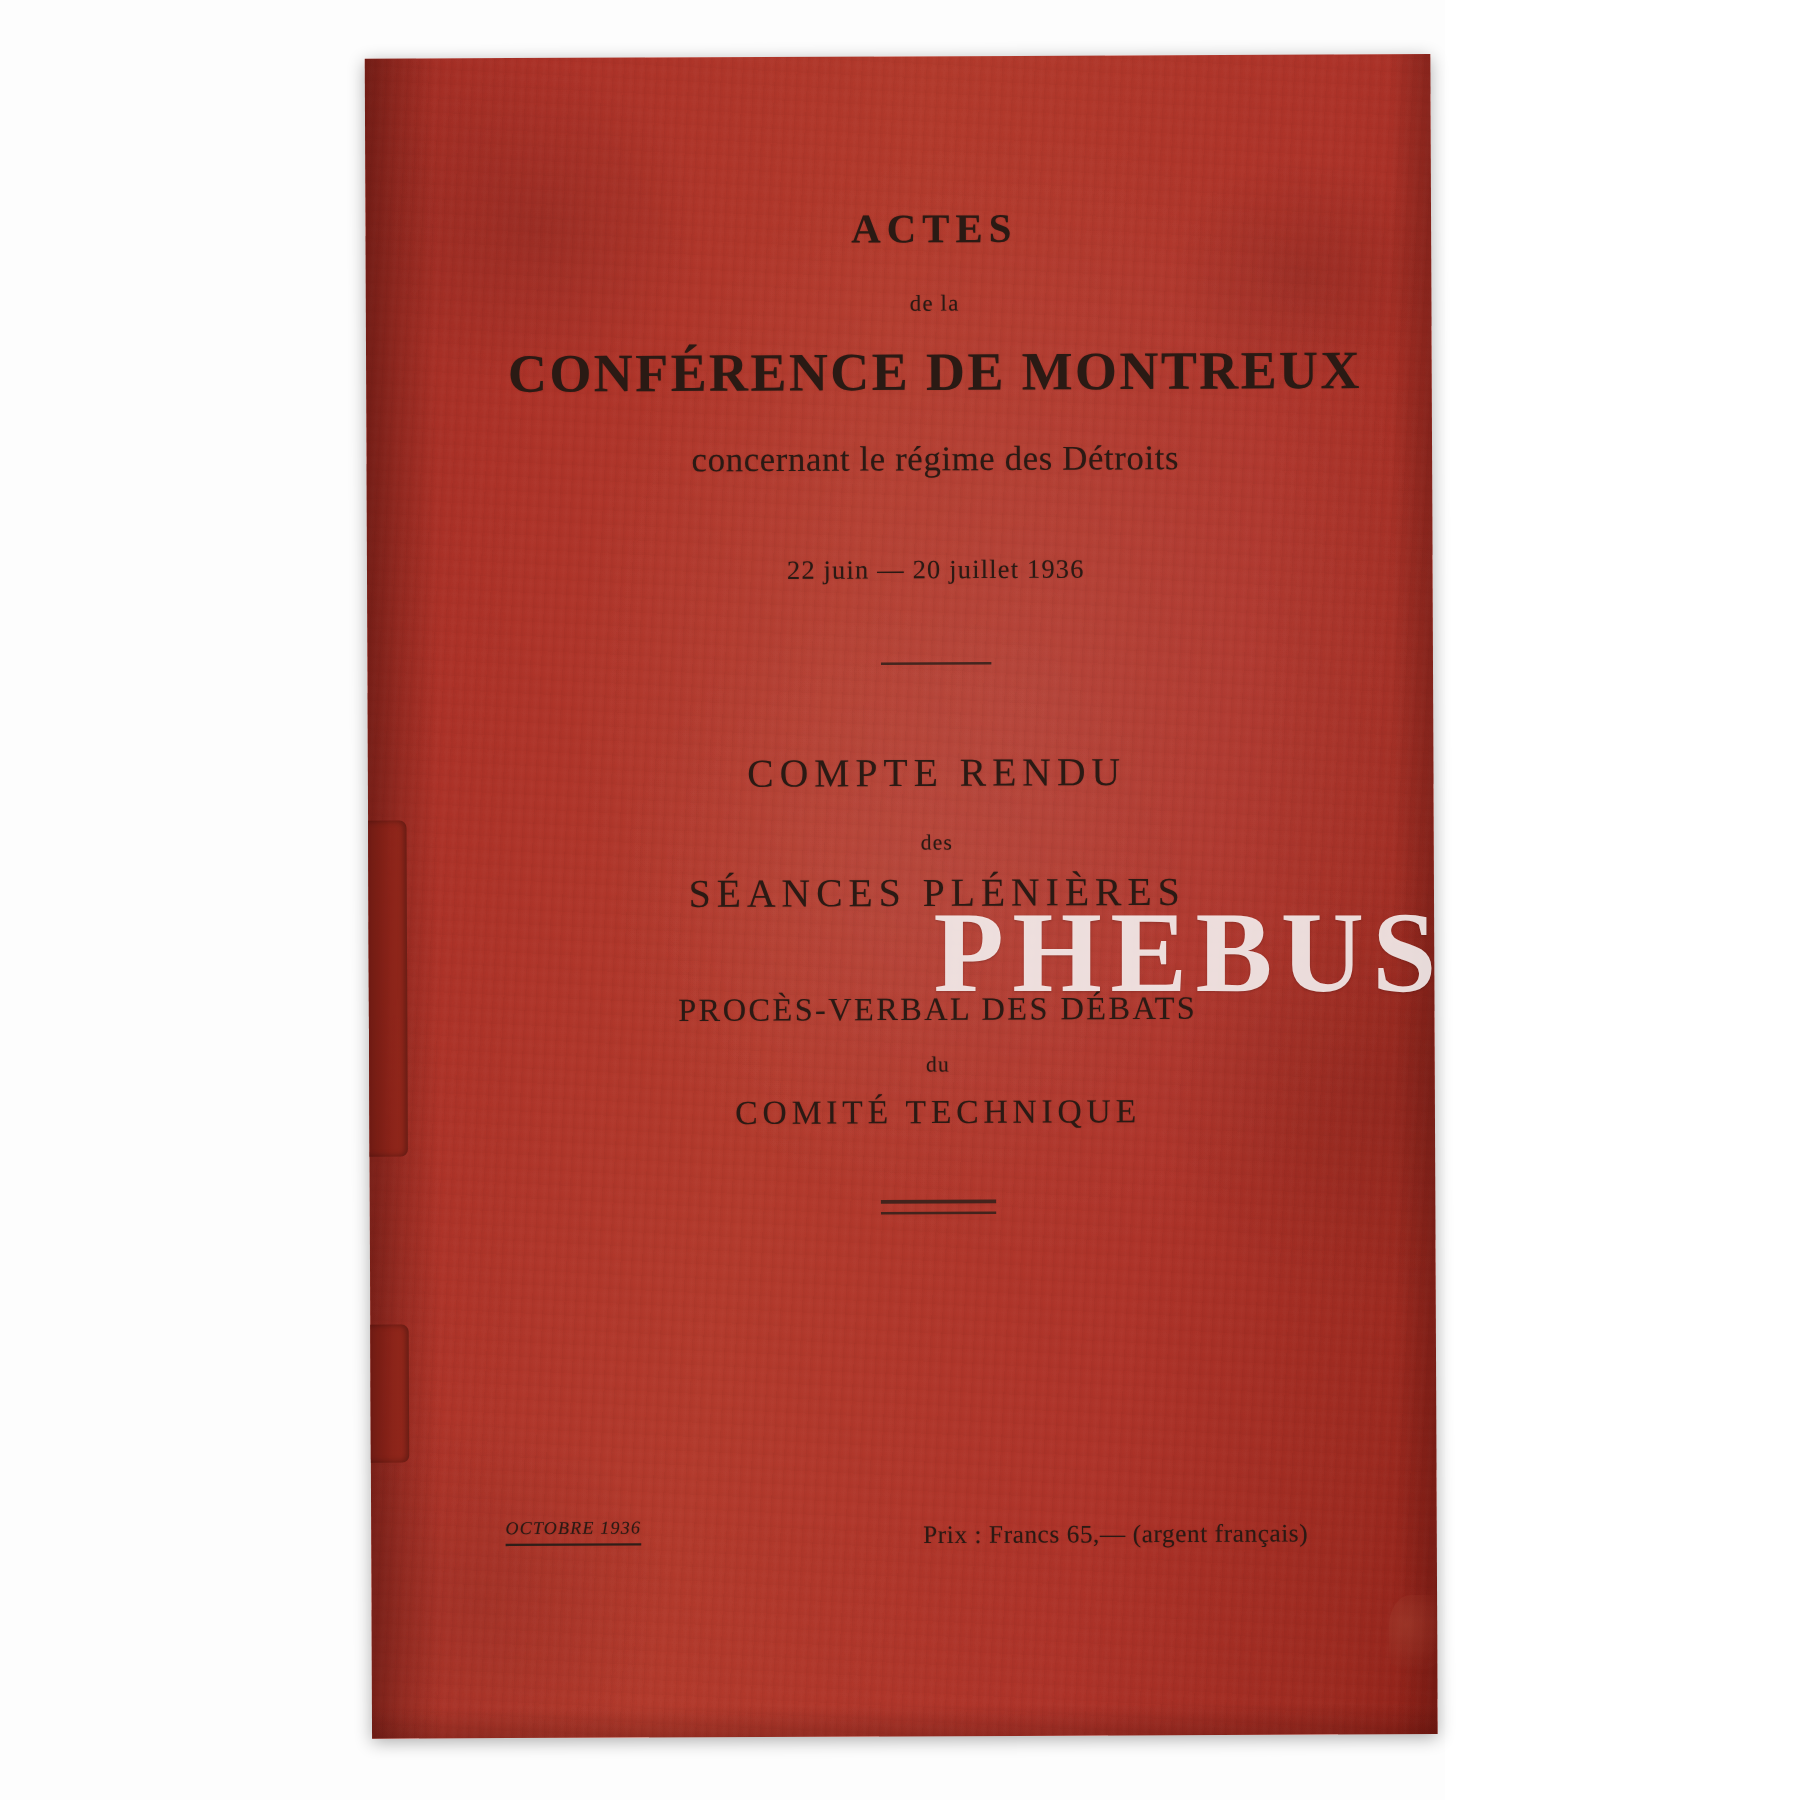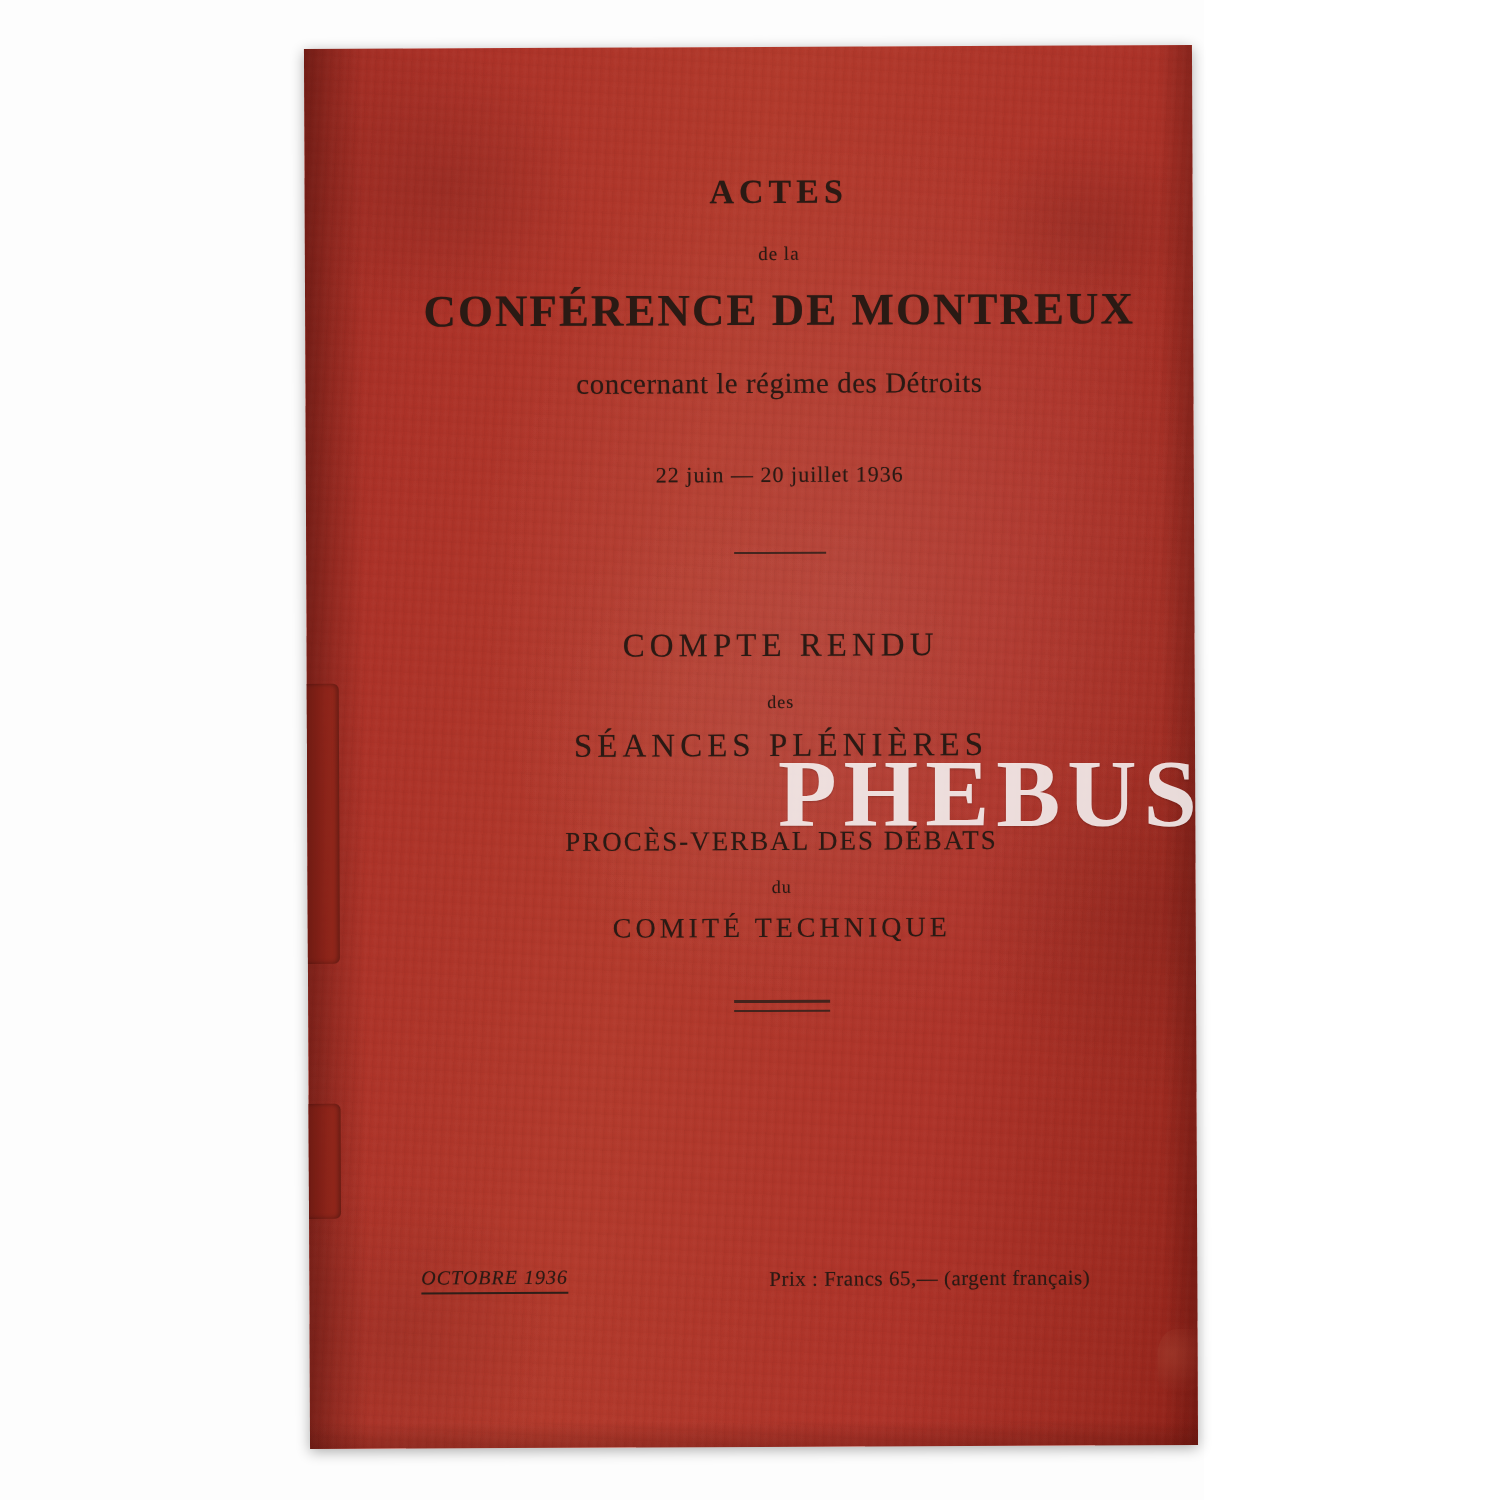--- a/index.html
+++ b/index.html
@@ -184,21 +184,21 @@
     position: absolute; left: 0; right: 0; top: 865px;
     font-size: 28px;
     letter-spacing: 4px;
   }
 
   
   .footer-date {
     position: absolute;
     left: 52px;
     top: 1218px;
-    font-size: 20px;
+    font-size: 15px;
     font-style: italic;
     letter-spacing: 1px;
     border-bottom: 2px solid #2e1e18;
     padding-bottom: 3px;
   }
   .footer-price {
     position: absolute;
     left: 400px;
     top: 1220px;
     font-size: 21px;

